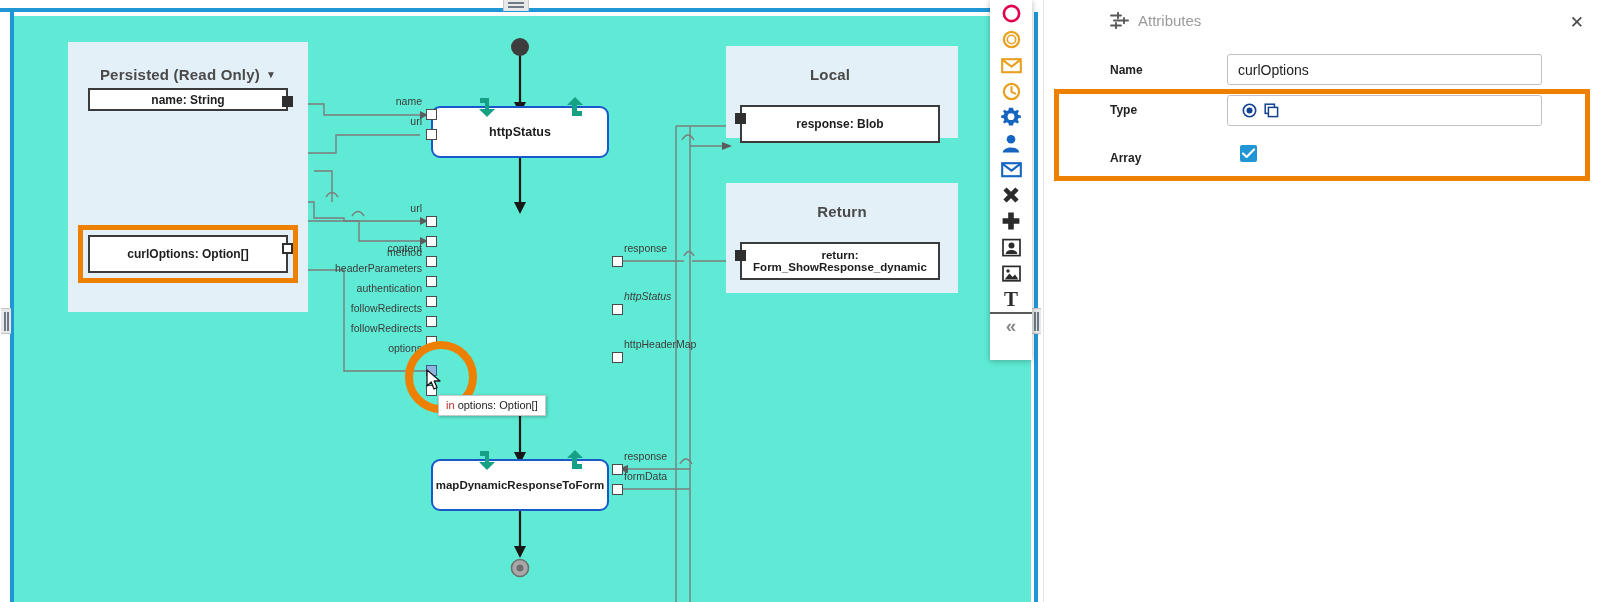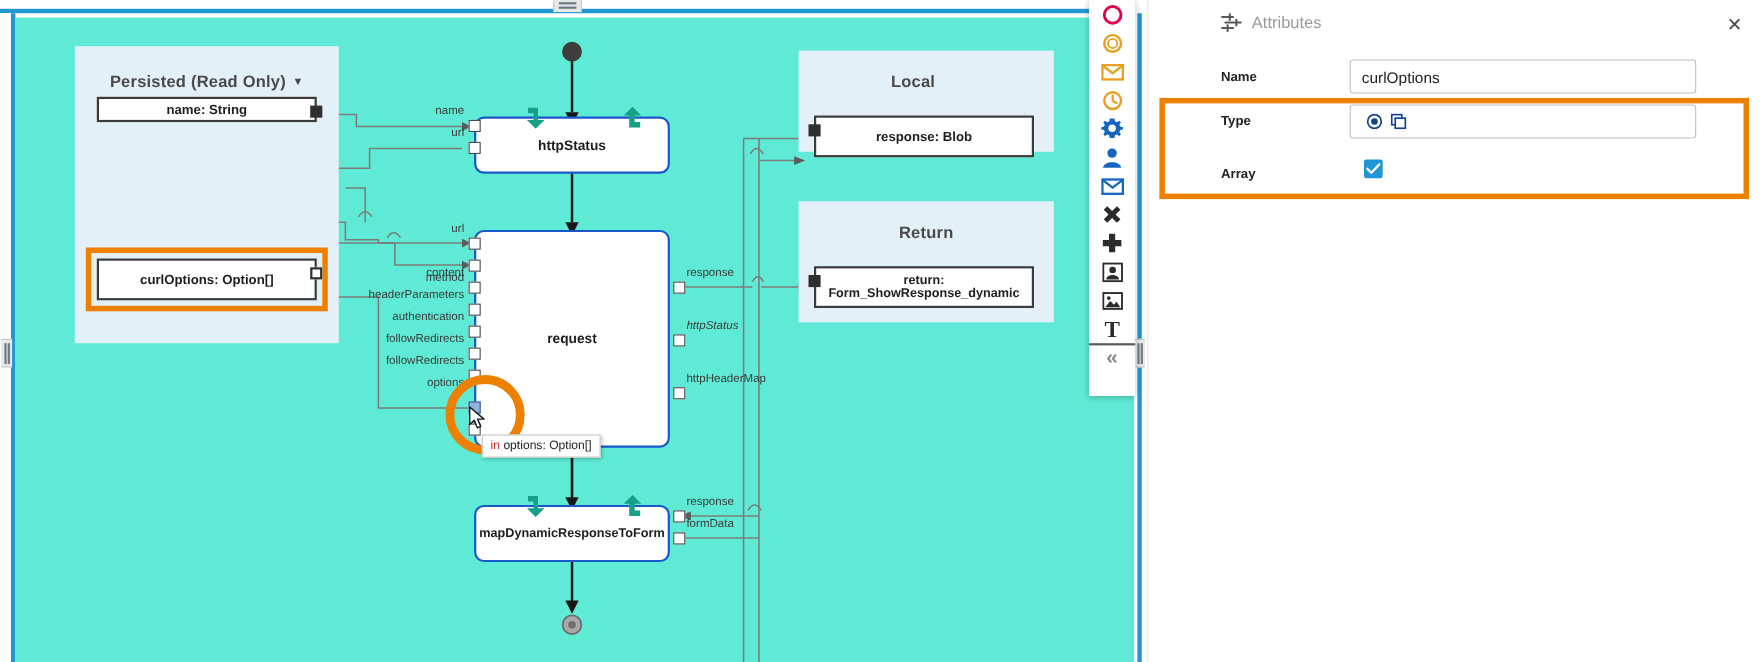--- a/index.html
+++ b/index.html
@@ -357,23 +357,20 @@
     <div class="plabel r" style="left:344px; top:79px; width:64px;">name</div>
     <div class="plabel r" style="left:344px; top:99px; width:64px;">url</div>
 
     <svg style="position:absolute; left:462px; top:80px;" width="26" height="22">
       <path d="M4,2 L13,2 L13,13 L19,13 L11,21 L3,13 L9,13 L9,7 L4,7 Z" fill="#16a085"></path>
     </svg>
     <svg style="position:absolute; left:550px; top:80px;" width="26" height="22">
       <path d="M11,1 L19,9 L13,9 L13,15 L18,15 L18,20 L8,20 L8,9 L3,9 Z" fill="#16a085"></path>
     </svg>
 
-    <div class="node" style="left:417px; top:193px; width:178px; height:198px;">
-      <span>request</span>
-    </div>
 
     <div class="port" style="left:412px; top:200px;"></div>
     <div class="port" style="left:412px; top:220px;"></div>
     <div class="port" style="left:412px; top:240px;"></div>
     <div class="port" style="left:412px; top:260px;"></div>
     <div class="port" style="left:412px; top:280px;"></div>
     <div class="port" style="left:412px; top:300px;"></div>
     <div class="port" style="left:412px; top:320px;"></div>
     <div class="port sel" style="left:412px; top:349px;"></div>
     <div class="port" style="left:412px; top:369px;"></div>

